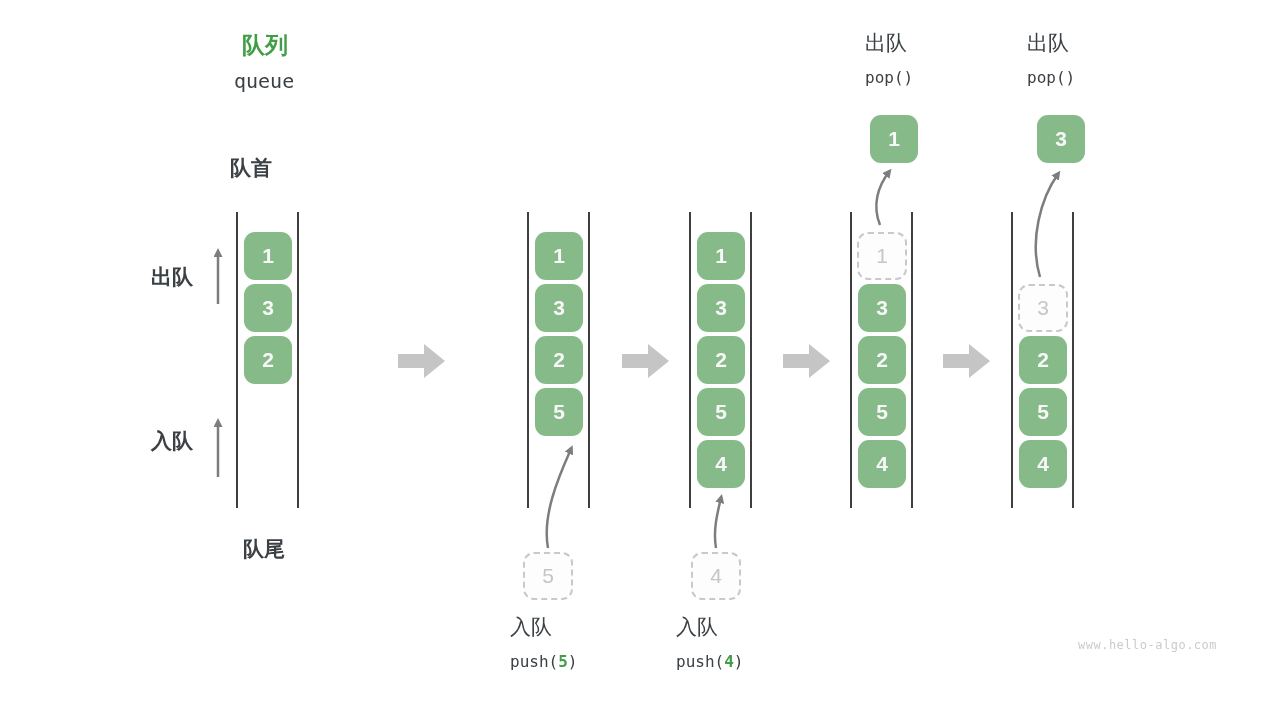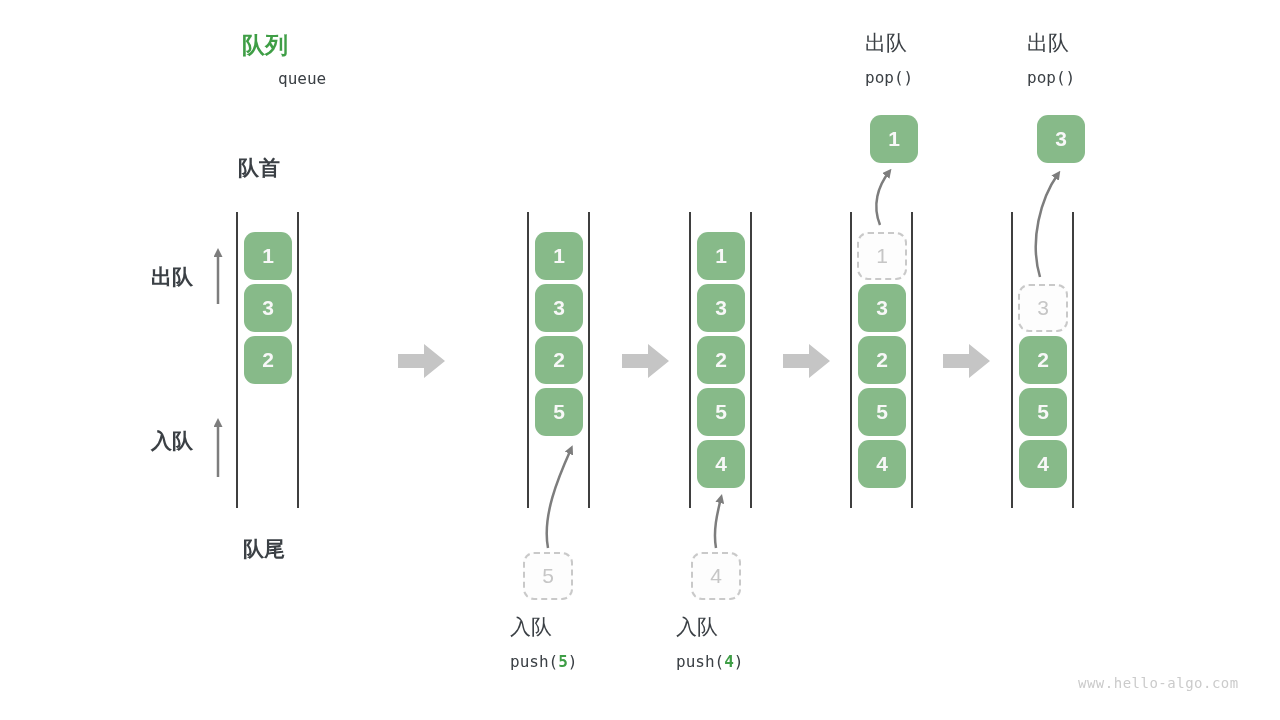--- a/index.html
+++ b/index.html
@@ -13,45 +13,45 @@
     --block-arrow:#c5c5c5;
     --thin-arrow:#7d7d7d;
     --watermark-text:#cbcbcb;
   }
   html,body{margin:0;padding:0;background:#fff;}
   .canvas{
     position:relative;width:1280px;height:720px;background:#ffffff;overflow:hidden;
     font-family:"Liberation Sans",sans-serif;color:var(--text-dark);padding-left:36px;
   }
   .title-zh{position:absolute;left:242px;top:30px;font-size:23px;font-weight:bold;color:var(--green-accent);}
-  .title-en{position:absolute;left:234px;top:69px;font-size:16px;font-family:"DejaVu Sans Mono",monospace;color:var(--text-dark);margin-left:44px;}
+  .title-en{position:absolute;left:234px;top:69px;font-size:20px;font-family:"DejaVu Sans Mono",monospace;color:var(--text-dark);}
   .side-label{position:absolute;font-size:21px;font-weight:bold;color:var(--text-dark);}
-  .lbl-front{left:238px;top:154px;}
+  .lbl-front{left:230px;top:154px;}
   .lbl-rear{left:243px;top:535px;}
   .lbl-deq{left:151px;top:263px;}
   .lbl-enq{left:151px;top:427px;}
   .rail{position:absolute;width:2px;background:var(--rail);}
   .qbox{
     position:absolute;width:48px;height:48px;border-radius:11px;
     display:flex;align-items:center;justify-content:center;
     font-size:21px;font-weight:bold;box-sizing:border-box;
   }
   .qbox.solid{background:var(--box-green);color:var(--box-text);}
   .qbox.ghost{
     background:#fdfdfd;border:2px dashed var(--ghost-border);
     color:var(--ghost-text);font-weight:normal;width:50px;
   }
   .op-group{position:absolute;white-space:nowrap;}
   .op-zh{font-size:21px;line-height:26px;color:var(--text-dark);}
   .op-code{font-family:"DejaVu Sans Mono",monospace;font-size:16px;line-height:26px;margin-top:9px;color:var(--text-dark);}
   .op-code .arg{color:var(--green-accent);font-weight:bold;}
   #overlay{position:absolute;left:0;top:0;pointer-events:none;}
   .watermark{
-    position:absolute;left:1078px;top:675px;font-family:"DejaVu Sans Mono",monospace;
-    font-size:14px;color:var(--watermark-text);letter-spacing:0.5px;
+    position:absolute;left:1078px;top:638px;font-family:"DejaVu Sans Mono",monospace;
+    font-size:12px;color:var(--watermark-text);letter-spacing:0.5px;
   }
 </style>
 </head>
 <body>
 
 <div class="canvas">
 
   <div class="title-zh">队列</div>
   <div class="title-en">queue</div>
 

